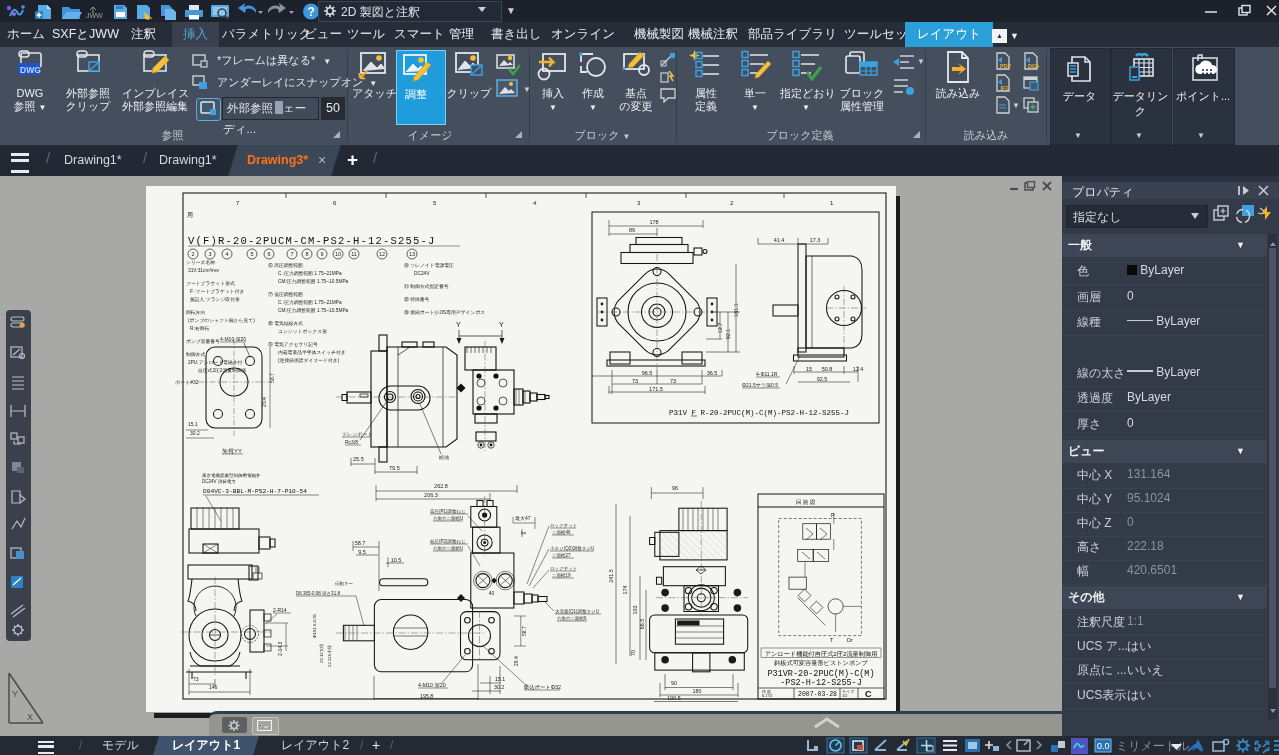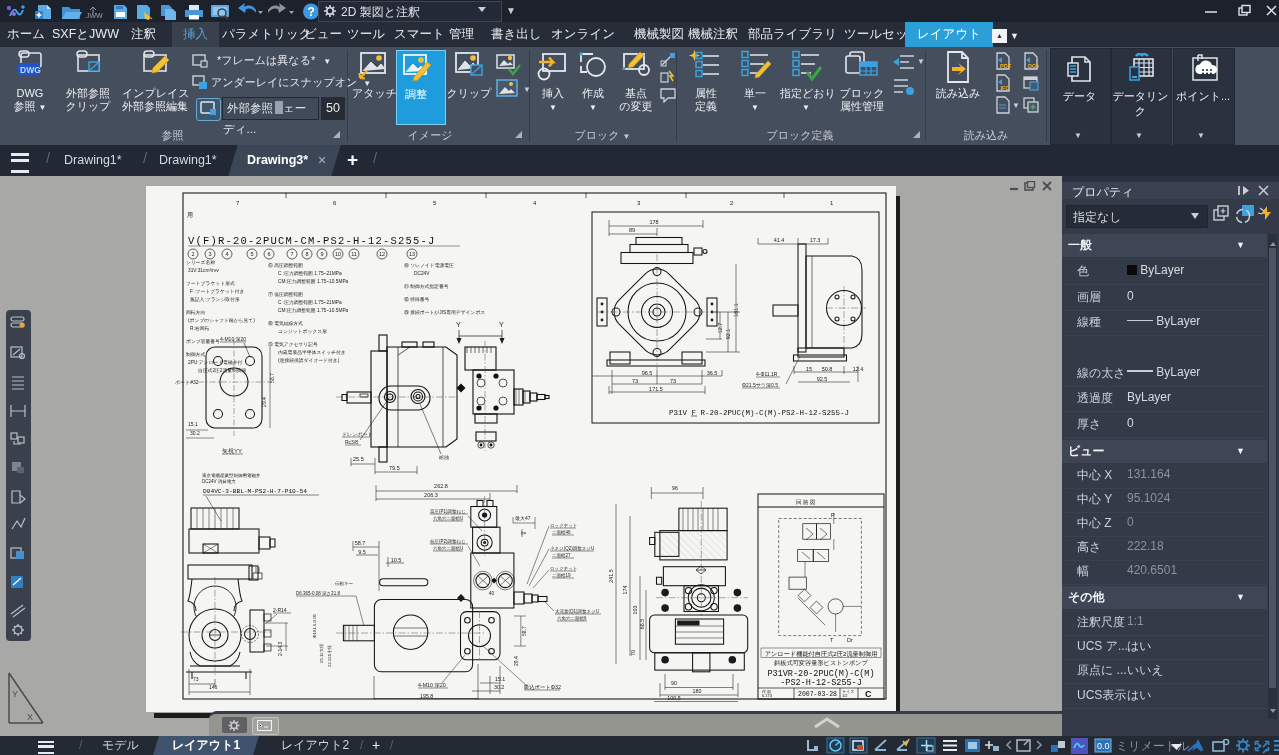--- a/index.html
+++ b/index.html
@@ -152,21 +152,21 @@
           <rect x="1" y="3" width="12" height="10" fill="none" stroke="#cdd2d9" stroke-width="1.4"></rect>
           <rect x="9" y="9" width="6" height="6" fill="#454e5d" stroke="#cdd2d9" stroke-width="1.2"></rect>
         </svg>
       <span style="margin-left:6px;">*フレームは異なる*</span><span style="font-size:8px;margin-left:8px;">▼</span>
     </div>
     <div class="rsmall" style="left:192px;top:27px;">
       <svg width="16" height="16" viewBox="0 0 16 16" style="vertical-align:-4px">
           <rect x="1" y="2" width="11" height="9" fill="none" stroke="#cdd2d9" stroke-width="1.4"></rect>
           <rect x="7" y="8" width="8" height="7" fill="#3ba1e0"></rect>
         </svg>
-      <span style="">アンダーレイにスナップオン</span><span style="font-size:8px;margin-left:6px;">▼</span>
+      <span style="margin-left:6px;">アンダーレイにスナップオン</span><span style="font-size:8px;margin-left:6px;">▼</span>
     </div>
     <div class="abs" style="left:196px;top:51px;width:23px;height:21px;border:1.5px solid #64a8d4;border-radius:3px;background:#3f586e;"><svg width="20" height="18" viewBox="0 0 20 18" style="margin:1px">
           <rect x="3" y="2" width="13" height="11" rx="1" fill="none" stroke="#e2e6ea" stroke-width="1.5"></rect>
           <rect x="12" y="9" width="6" height="6" fill="#4aa0dc"></rect>
         </svg></div>
     <div class="abs" style="left:222px;top:50px;width:97px;height:23px;background:#23272f;"></div>
     <div class="abs" style="left:223px;top:51px;width:95px;height:21px;background:#414a59;color:#e2e6ea;font-size:11.5px;line-height:21px;"><span style="margin-left:4px;">外部参照</span><span style="display:inline-block;width:8px;height:13px;background:#98a1ad;vertical-align:-2px;margin-left:2px;"></span><span>ェーディ...</span></div>
     <div class="abs" style="left:321px;top:50px;width:24px;height:23px;background:#262b34;color:#e8eaee;font-size:12.5px;line-height:23px;text-align:center;">50</div>
     <div class="rlabel" style="left:100px;width:145px;">参照</div>
     <svg class="corner" style="left:333px;top:84px">
@@ -403,21 +403,21 @@
   </div>
   <div id="tabbar" class="abs">
     <div class="abs" style="left:11px;top:8px;width:18px;height:14px;border-top:3px solid #e8eaee;border-bottom:3px solid #e8eaee;">
         <div style="margin-top:3px;height:3px;background:#e8eaee;"></div>
       </div>
     <div class="dslash" style="left:46px;">/</div>
     <div class="dtab" style="left:64px;">Drawing1*</div>
     <div class="dslash" style="left:143px;">/</div>
     <div class="dtab" style="left:159px;">Drawing1*</div>
     <div class="abs" style="left:233px;top:0;width:103px;height:31px;background:#3b4656;transform:skewX(-17deg);"></div>
-    <div class="dtab" style="left:247px;font-weight:bold;color:#ffffff;">Drawing3*</div>
+    <div class="dtab" style="left:247px;font-weight:bold;color:#f97316;">Drawing3*</div>
     <div class="dtab" style="left:318px;color:#aeb9c6;font-size:14px;">×</div>
     <div class="dtab" style="left:347px;font-size:19px;color:#fff;font-weight:bold;top:-1px;">+</div>
     <div class="dslash" style="left:373px;">/</div>
   </div>
   <div id="canvas" class="abs">
     <div class="abs" style="left:896px;top:20px;width:4px;height:516px;background:#1c1c1c;"></div>
     <div class="abs" style="left:154px;top:537px;width:746px;height:5px;background:#1c1c1c;"></div>
     <div id="paper" class="abs">
       <svg width="750" height="526" viewBox="0 0 750 526" font-family="Liberation Sans, sans-serif">
       <defs>

